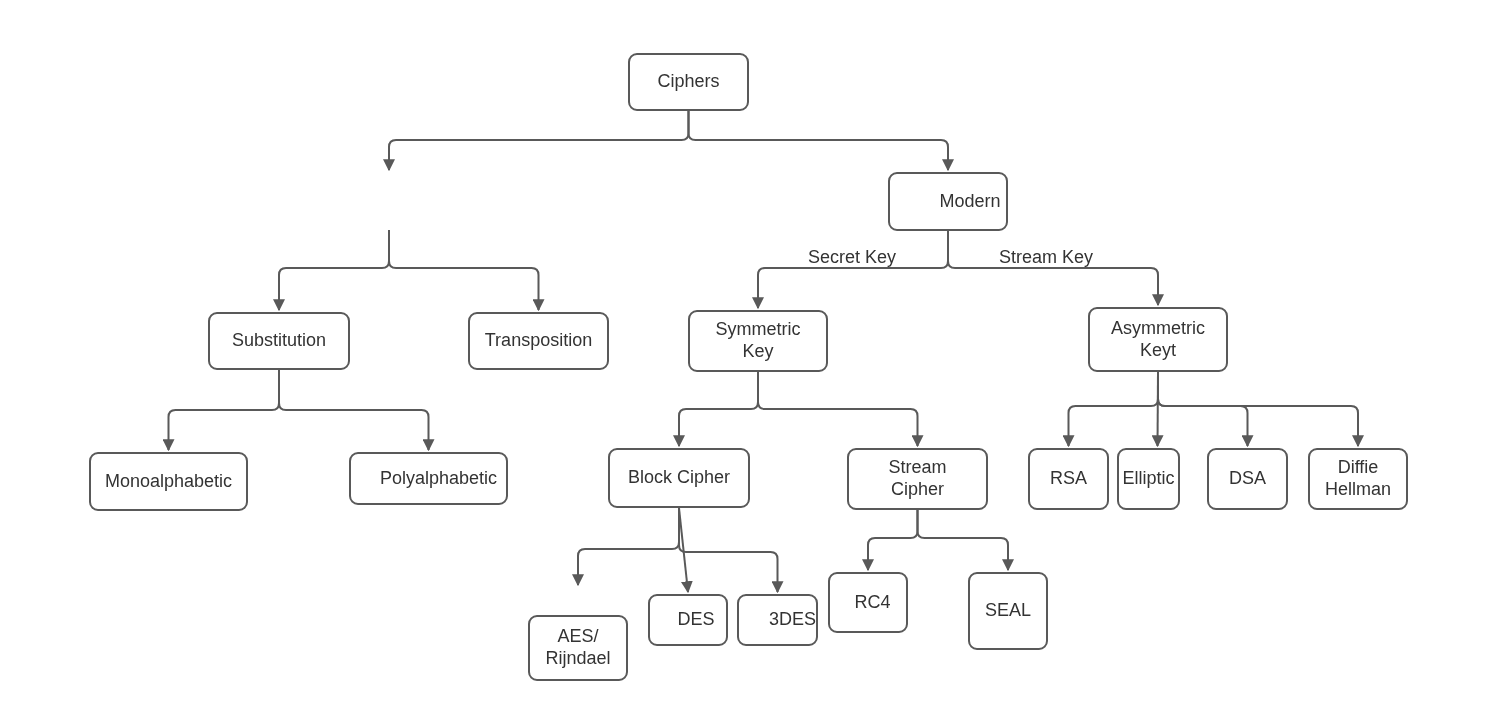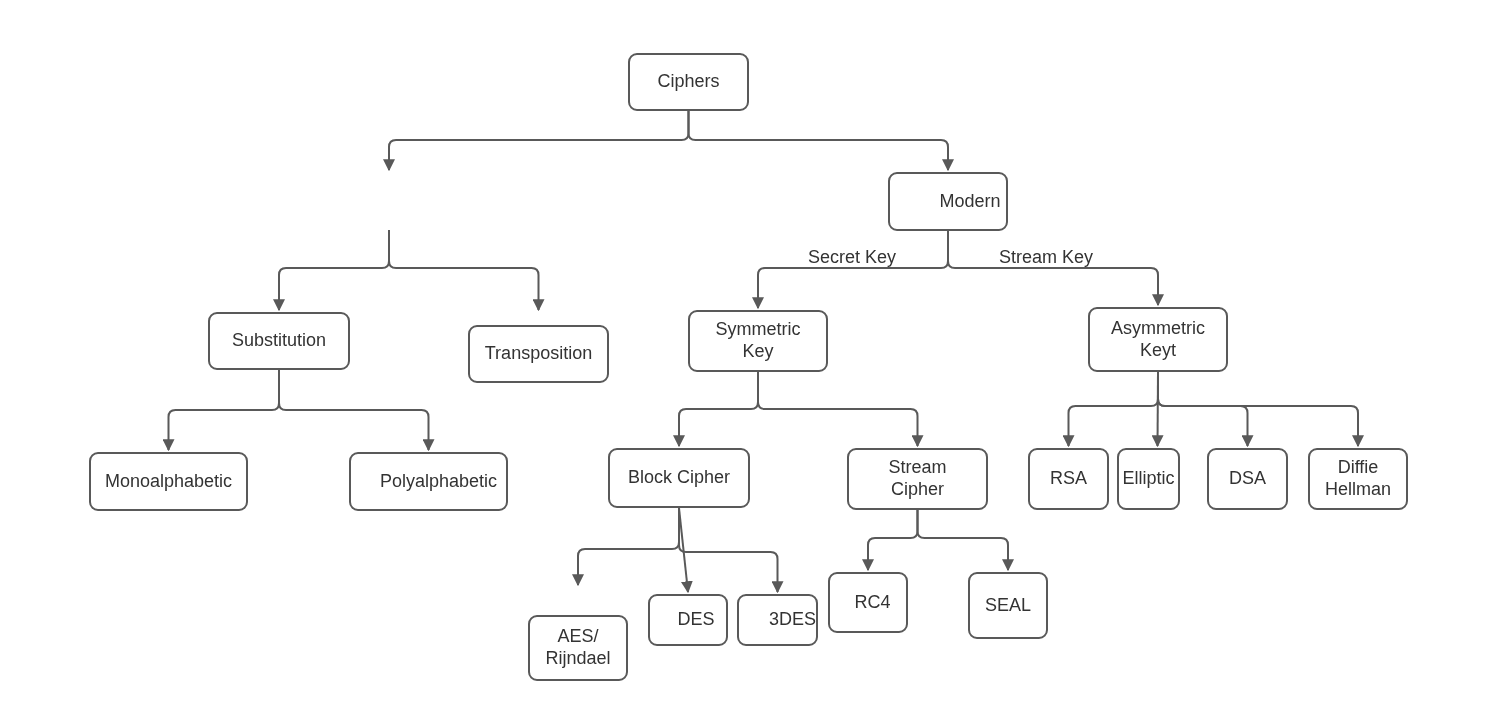--- a/index.html
+++ b/index.html
@@ -71,38 +71,38 @@
       <path d="M 679 508 L 679 542 Q 679 549 672 549 L 585 549 Q 578 549 578 556 L 578 585" fill="none" stroke="#595959" stroke-width="2" marker-end="url(#arrow)"></path>
       <path d="M 679 508 L 688 592" fill="none" stroke="#595959" stroke-width="2" marker-end="url(#arrow)"></path>
       <path d="M 679 508 L 679 545 Q 679 552 686 552 L 770.5 552 Q 777.5 552 777.5 559 L 777.5 592" fill="none" stroke="#595959" stroke-width="2" marker-end="url(#arrow)"></path>
       <path d="M 917.5 510 L 917.5 531 Q 917.5 538 910.5 538 L 875 538 Q 868 538 868 545 L 868 570" fill="none" stroke="#595959" stroke-width="2" marker-end="url(#arrow)"></path>
       <path d="M 917.5 510 L 917.5 531 Q 917.5 538 924.5 538 L 1001 538 Q 1008 538 1008 545 L 1008 570" fill="none" stroke="#595959" stroke-width="2" marker-end="url(#arrow)"></path>
     </svg>
 
   <div class="node" style="left: 628px; top: 53px; width: 121px; height: 58px;"><span>Ciphers</span></div>
   <div class="node" style="left: 888px; top: 172px; width: 120px; height: 59px; padding-left: 44px;"><span>Modern</span></div>
   <div class="node" style="left: 208px; top: 312px; width: 142px; height: 58px;"><span>Substitution</span></div>
-  <div class="node" style="left: 468px; top: 312px; width: 141px; height: 58px; margin-top: 13px;"><span>Transposition</span></div>
+  <div class="node" style="left: 468px; top: 312px; width: 141px; height: 58px;"><span>Transposition</span></div>
   <div class="node" style="left: 688px; top: 310px; width: 140px; height: 62px;"><span>Symmetric
 Key</span></div>
   <div class="node" style="left: 1088px; top: 307px; width: 140px; height: 65px;"><span>Asymmetric
 Keyt</span></div>
   <div class="node" style="left: 89px; top: 452px; width: 159px; height: 59px;"><span>Monoalphabetic</span></div>
-  <div class="node" style="left: 349px; top: 452px; width: 159px; height: 59px; padding-left: 20px;"><span>Polyalphabetic</span></div>
+  <div class="node" style="left: 349px; top: 452px; width: 159px; height: 53px; padding-left: 20px;"><span>Polyalphabetic</span></div>
   <div class="node" style="left: 608px; top: 448px; width: 142px; height: 60px;"><span>Block Cipher</span></div>
   <div class="node" style="left: 847px; top: 448px; width: 141px; height: 62px;"><span>Stream
 Cipher</span></div>
   <div class="node" style="left: 1028px; top: 448px; width: 81px; height: 62px;"><span>RSA</span></div>
   <div class="node" style="left: 1117px; top: 448px; width: 63px; height: 62px;"><span>Elliptic</span></div>
   <div class="node" style="left: 1207px; top: 448px; width: 81px; height: 62px; text-align: right;"><span>DSA</span></div>
   <div class="node" style="left: 1308px; top: 448px; width: 100px; height: 62px;"><span>Diffie
 Hellman</span></div>
   <div class="node" style="left: 528px; top: 615px; width: 100px; height: 66px;"><span>AES/
 Rijndael</span></div>
   <div class="node" style="left: 648px; top: 594px; width: 80px; height: 52px; padding-left: 16px;"><span>DES</span></div>
   <div class="node" style="left: 737px; top: 594px; width: 81px; height: 52px; justify-content: flex-end;"><span>3DES</span></div>
   <div class="node" style="left: 828px; top: 572px; width: 80px; height: 61px; padding-left: 9px;"><span>RC4</span></div>
-  <div class="node" style="left: 968px; top: 572px; width: 80px; height: 67px;"><span>SEAL</span></div>
+  <div class="node" style="left: 968px; top: 572px; width: 80px; height: 78px;"><span>SEAL</span></div>
 
   <div class="edge-label" style="left: 852px; top: 257px;">Secret Key</div>
   <div class="edge-label" style="left: 1046px; top: 257px;">Stream Key</div>
 
 </div>
 
 </body></html>

